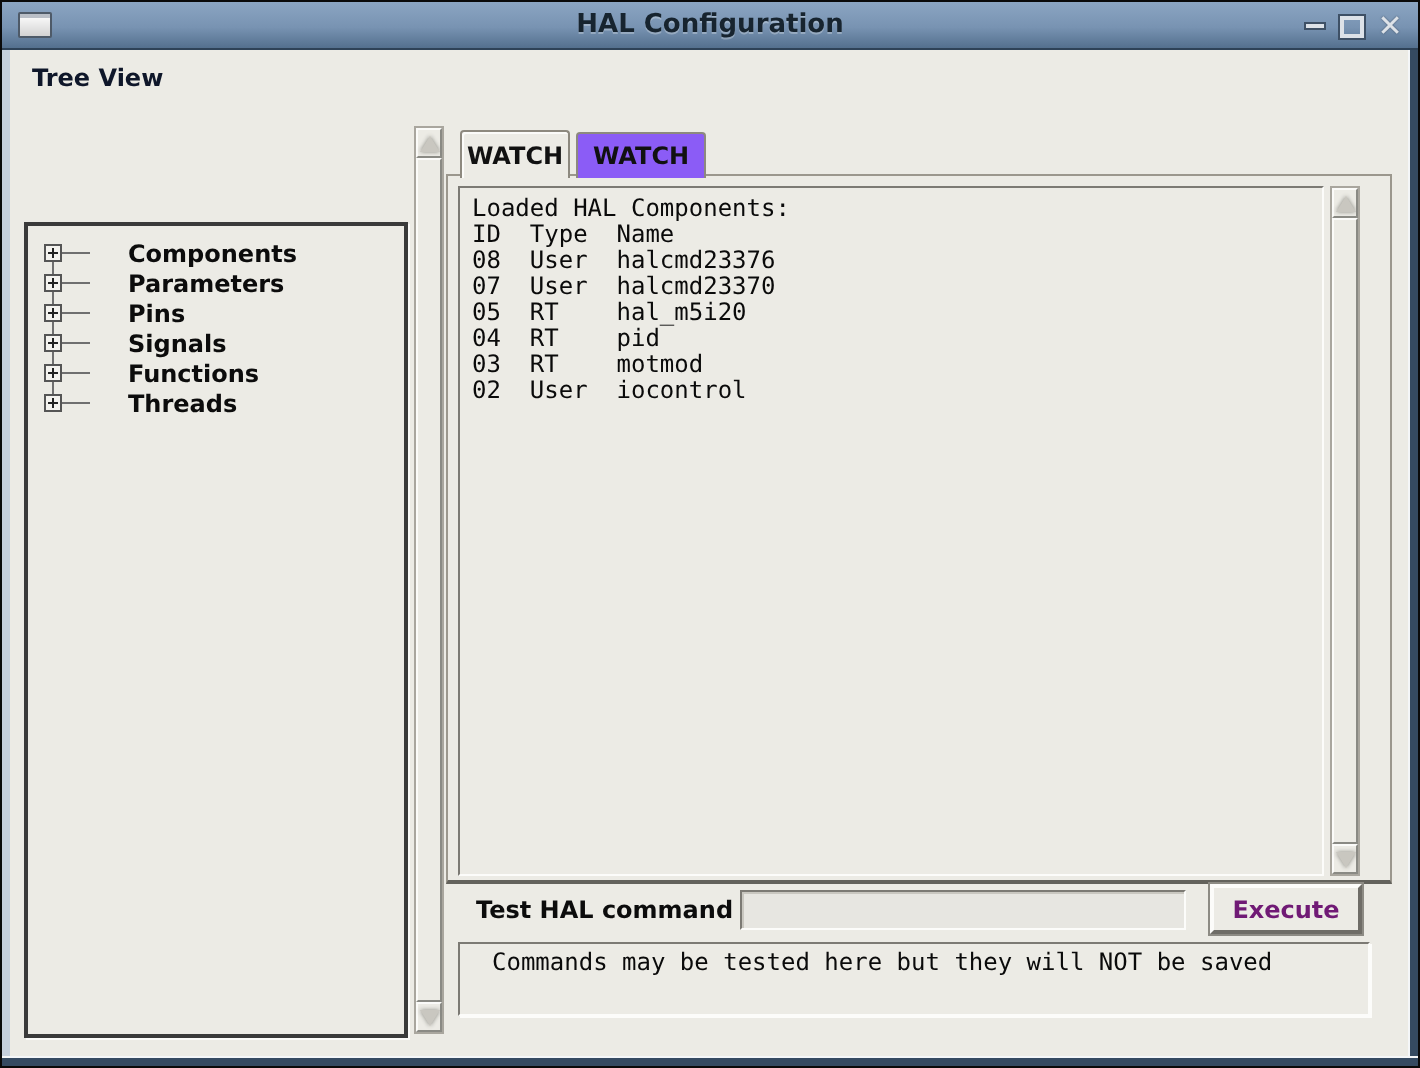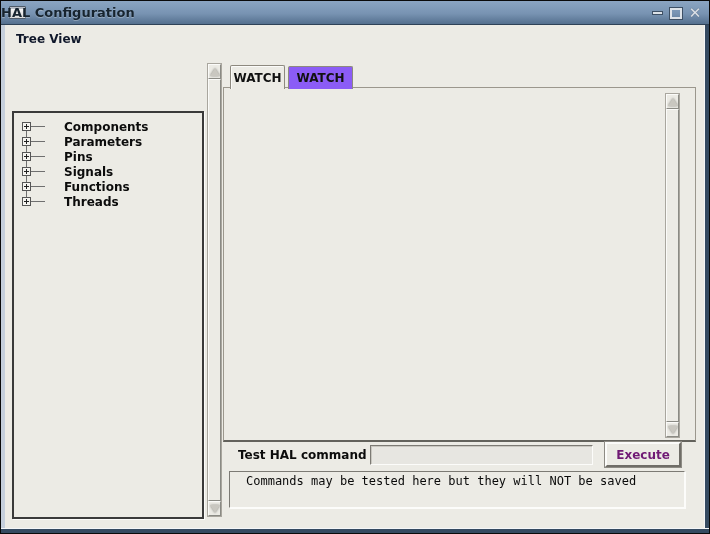--- a/index.html
+++ b/index.html
@@ -23,21 +23,21 @@
     display:flex; align-items:center;
     border-bottom:1px solid #2e4257;
   }
   .win-icon {
     width:17px; height:13px; margin-left:8px;
     background:linear-gradient(#ffffff,#d3d3d3);
     border:1px solid #4e5a68; border-radius:1px;
     box-shadow:inset 0 2px 0 #b9bec6;
   }
   .win-title {
-    position:absolute; left:0; right:0; text-align:left;
+    position:absolute; left:0; right:0; text-align:center;
     font-size:13px; font-weight:bold; color:#17242f;
     text-shadow:0 1px 0 rgba(255,255,255,0.28);
     pointer-events:none;
   }
   .tb-buttons { position:absolute; right:6px; top:0; height:24px; display:flex; align-items:center; gap:3px; }
   .tb-btn { width:16px; height:16px; display:flex; align-items:center; justify-content:center; }
   .glyph-min { width:11px; height:4px; background:#dde2e8; border:1px solid #3e5065; }
   .glyph-max { width:12px; height:11px; border:2px solid #dde2e8; outline:1px solid #3e5065; }
   .glyph-close { font-size:15px; font-weight:bold; color:#dde2e8; line-height:14px;
                  text-shadow:0 0 1px #3e5065; }
@@ -218,20 +218,30 @@
     <div class="arrow">
         <span class="tri tri-down"></span>
       </div>
   </div>
 
   <div class="nb-border"></div>
 
   <div class="tab tab-active">WATCH</div>
   <div class="tab tab-inactive">WATCH</div>
 
+  <div class="output-box">
+    <pre>Loaded HAL Components:
+ID  Type  Name
+08  User  halcmd23376
+07  User  halcmd23370
+05  RT    hal_m5i20
+04  RT    pid
+03  RT    motmod
+02  User  iocontrol</pre>
+  </div>
 
   <div class="vscroll scroll-out">
     <div class="arrow">
         <span class="tri tri-up"></span>
       </div>
     <div class="thumb"></div>
     <div class="arrow">
         <span class="tri tri-down"></span>
       </div>
   </div>

